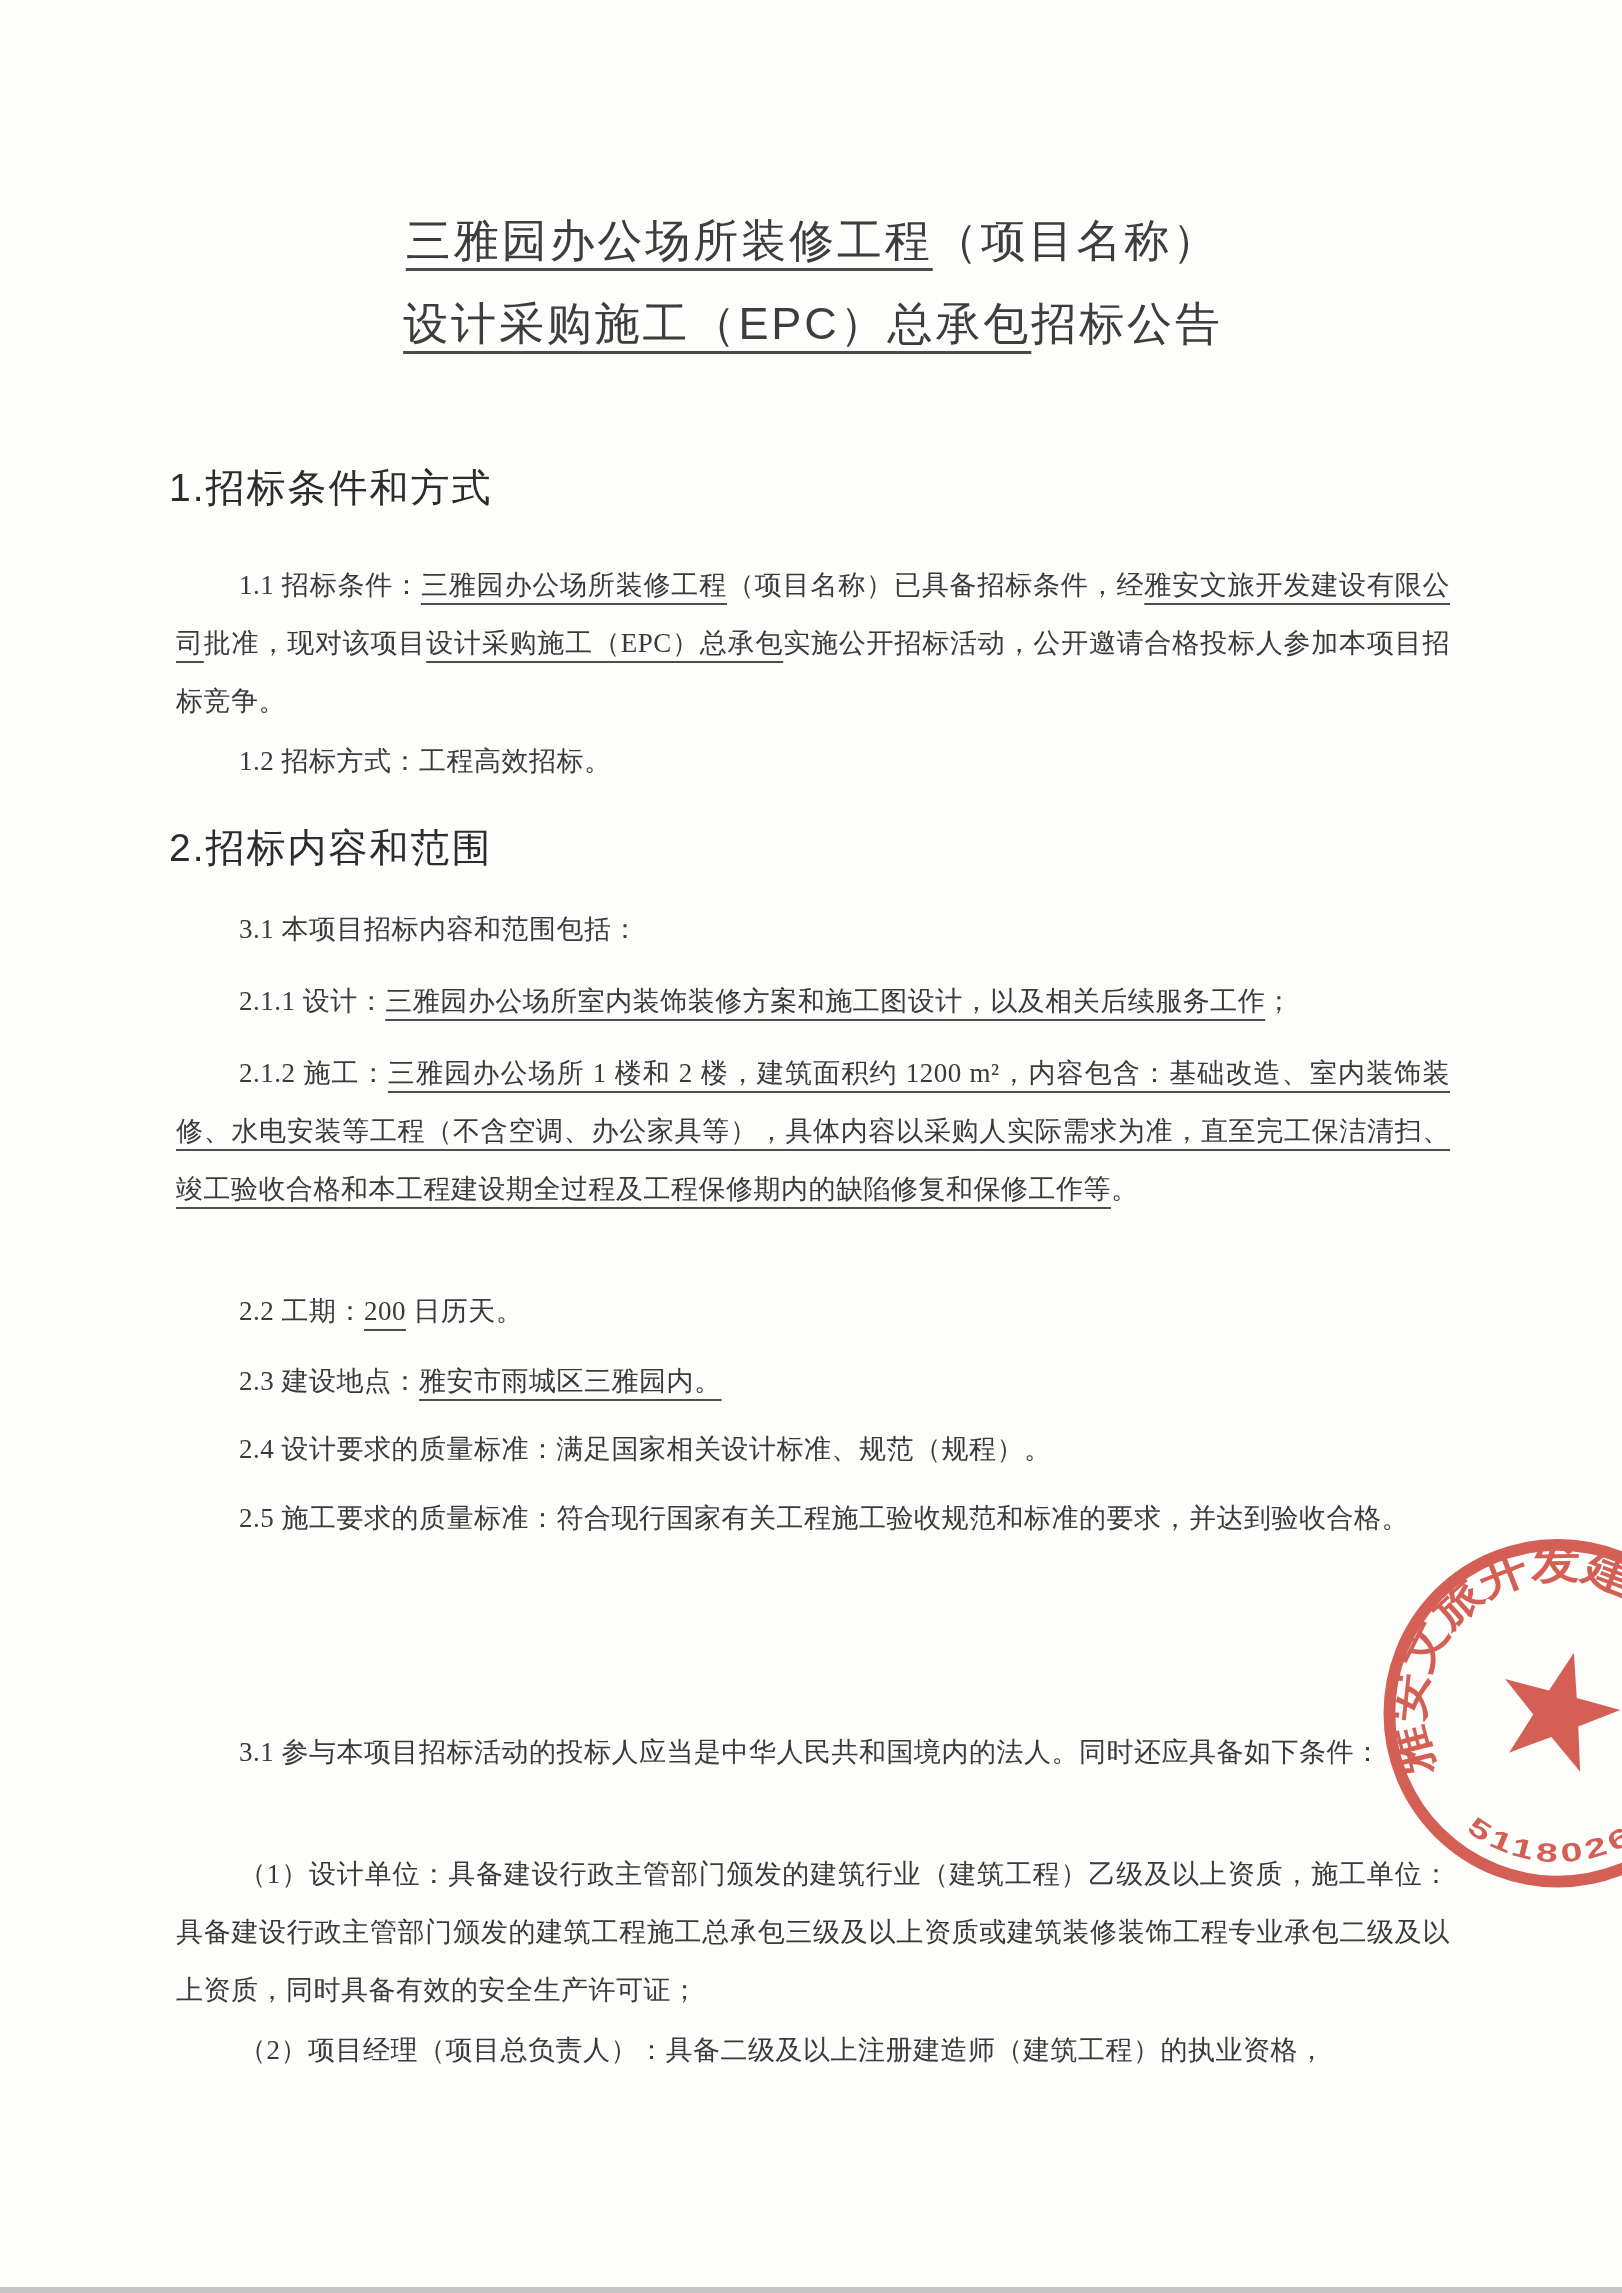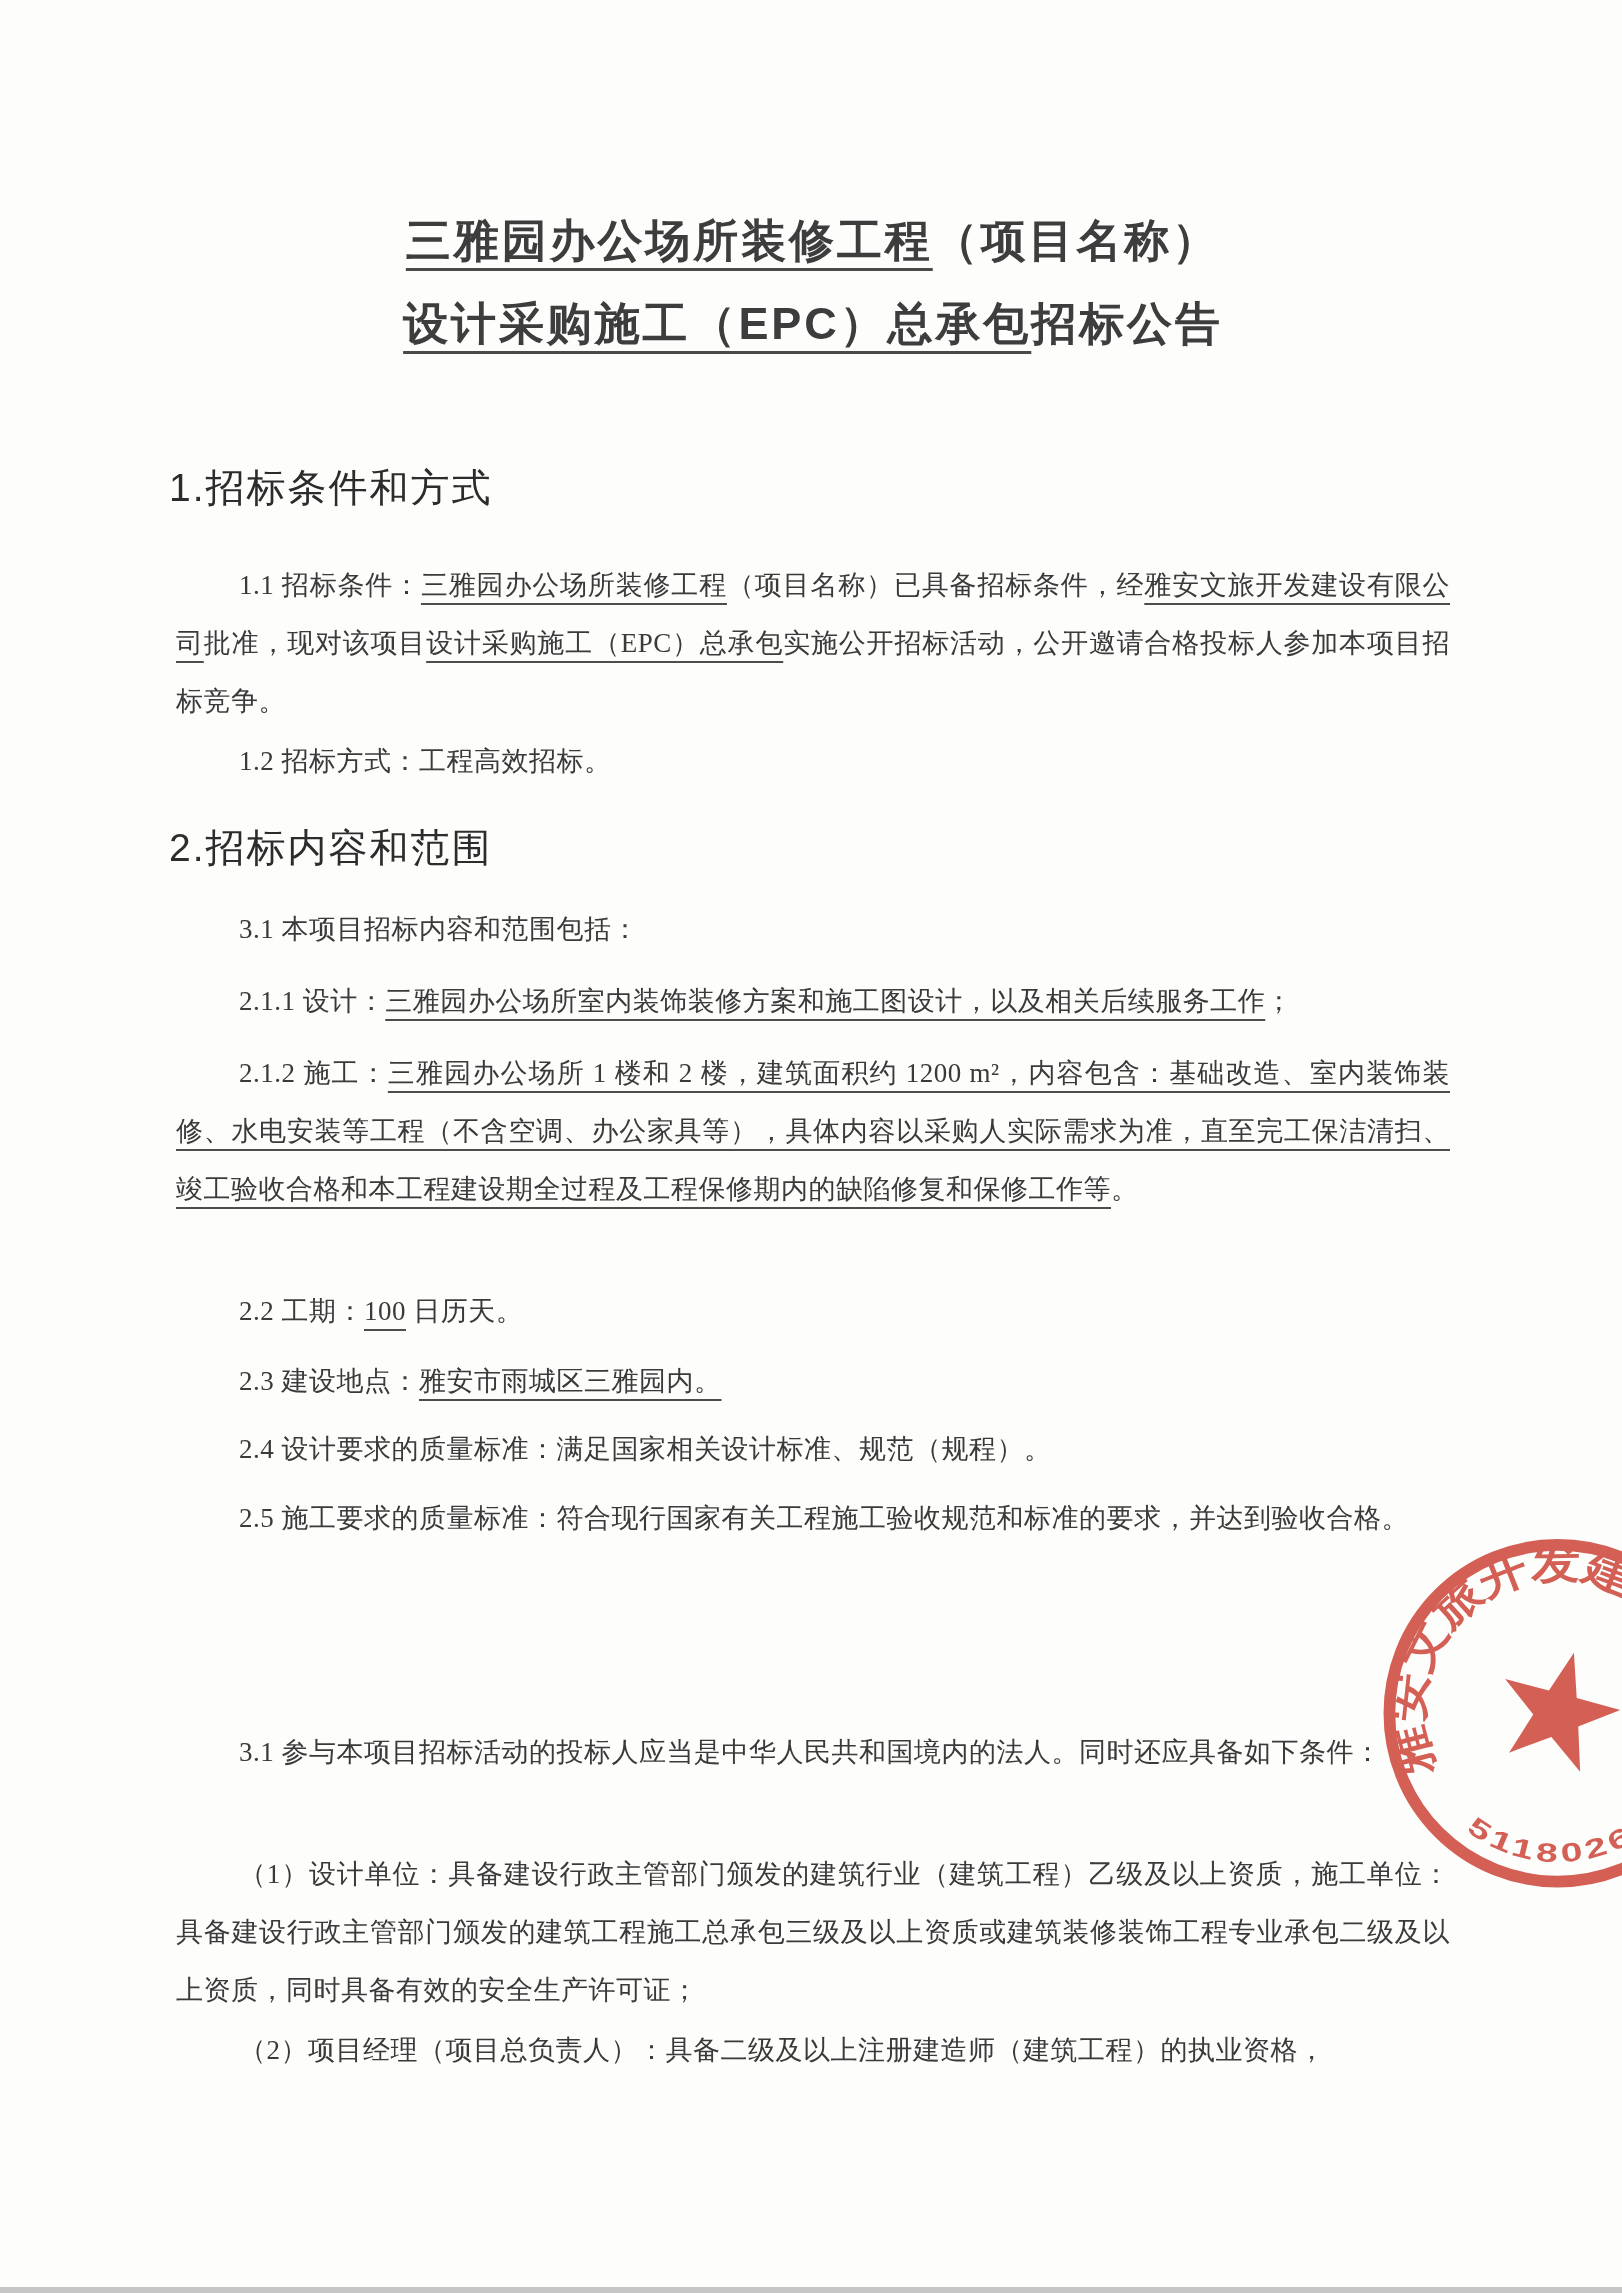--- a/index.html
+++ b/index.html
@@ -9,21 +9,21 @@
     margin:0 auto;
     background:#fdfdfc;
     overflow:hidden;
     font-family:"Liberation Serif","DejaVu Serif",serif;
     color:#383838;
   }
   .title-line{
     position:absolute;left:176px;width:1274px;
     text-align:center;
     font-family:"Liberation Sans","DejaVu Sans",sans-serif;
-    font-size:45px;font-weight:700;letter-spacing:2.9px;color:#3d3d3d;
+    font-size:45px;font-weight:400;letter-spacing:2.9px;color:#3d3d3d;
     white-space:nowrap;
   }
   .title-line span.u{
     text-decoration:underline;
     text-decoration-thickness:2.9px;
     text-underline-offset:11.8px;
     text-decoration-color:#4a4a4a;
   }
   .heading{
     position:absolute;left:169px;width:1274px;
@@ -72,21 +72,21 @@
   <div class="title-line" style="top:294px"><span class="u">设计采购施工（EPC）总承包</span><span>招标公告</span></div>
 
   <div class="heading" style="top:461px">1.招标条件和方式</div>
   <div class="para" style="top:556px"><span>1.1 招标条件：</span><span class="u">三雅园办公场所装修工程</span><span>（项目名称）已具备招标条件，经</span><span class="u">雅安文旅开发建设有限公司</span><span>批准，现对该项目</span><span class="u">设计采购施工（EPC）总承包</span><span>实施公开招标活动，公开邀请合格投标人参加本项目招标竞争。</span></div>
   <div class="para" style="top:732px"><span>1.2 招标方式：工程高效招标。</span></div>
 
   <div class="heading" style="top:821px">2.招标内容和范围</div>
   <div class="para" style="top:900px"><span>3.1 本项目招标内容和范围包括：</span></div>
   <div class="para" style="top:972px"><span>2.1.1 设计：</span><span class="u">三雅园办公场所室内装饰装修方案和施工图设计，以及相关后续服务工作</span><span>；</span></div>
   <div class="para" style="top:1044px"><span>2.1.2 施工：</span><span class="u">三雅园办公场所 1 楼和 2 楼，建筑面积约 1200 m²，内容包含：基础改造、室内装饰装修、水电安装等工程（不含空调、办公家具等），具体内容以采购人实际需求为准，直至完工保洁清扫、竣工验收合格和本工程建设期全过程及工程保修期内的缺陷修复和保修工作等</span><span>。</span></div>
-  <div class="para" style="top:1282px"><span>2.2 工期：</span><span class="u">100</span><span> 日历天。</span></div>
+  <div class="para" style="top:1282px"><span>2.2 工期：</span><span class="u">200</span><span> 日历天。</span></div>
   <div class="para" style="top:1352px"><span>2.3 建设地点：</span><span class="u">雅安市雨城区三雅园内。</span></div>
   <div class="para" style="top:1420px"><span>2.4 设计要求的质量标准：满足国家相关设计标准、规范（规程）。</span></div>
   <div class="para" style="top:1489px"><span>2.5 施工要求的质量标准：符合现行国家有关工程施工验收规范和标准的要求，并达到验收合格。</span></div>
 
   <div class="para" style="top:1723px"><span>3.1 参与本项目招标活动的投标人应当是中华人民共和国境内的法人。同时还应具备如下条件：</span></div>
   <div class="para" style="top:1845px"><span>（1）设计单位：具备建设行政主管部门颁发的建筑行业（建筑工程）乙级及以上资质，施工单位：具备建设行政主管部门颁发的建筑工程施工总承包三级及以上资质或建筑装修装饰工程专业承包二级及以上资质，同时具备有效的安全生产许可证；</span></div>
   <div class="para" style="top:2021px"><span>（2）项目经理（项目总负责人）：具备二级及以上注册建造师（建筑工程）的执业资格，</span></div>
 
   <svg class="stamp" viewBox="0 0 280 420">
     <circle cx="200" cy="198" r="172" fill="none" stroke-width="12" stroke="#cf4a3e"></circle>

